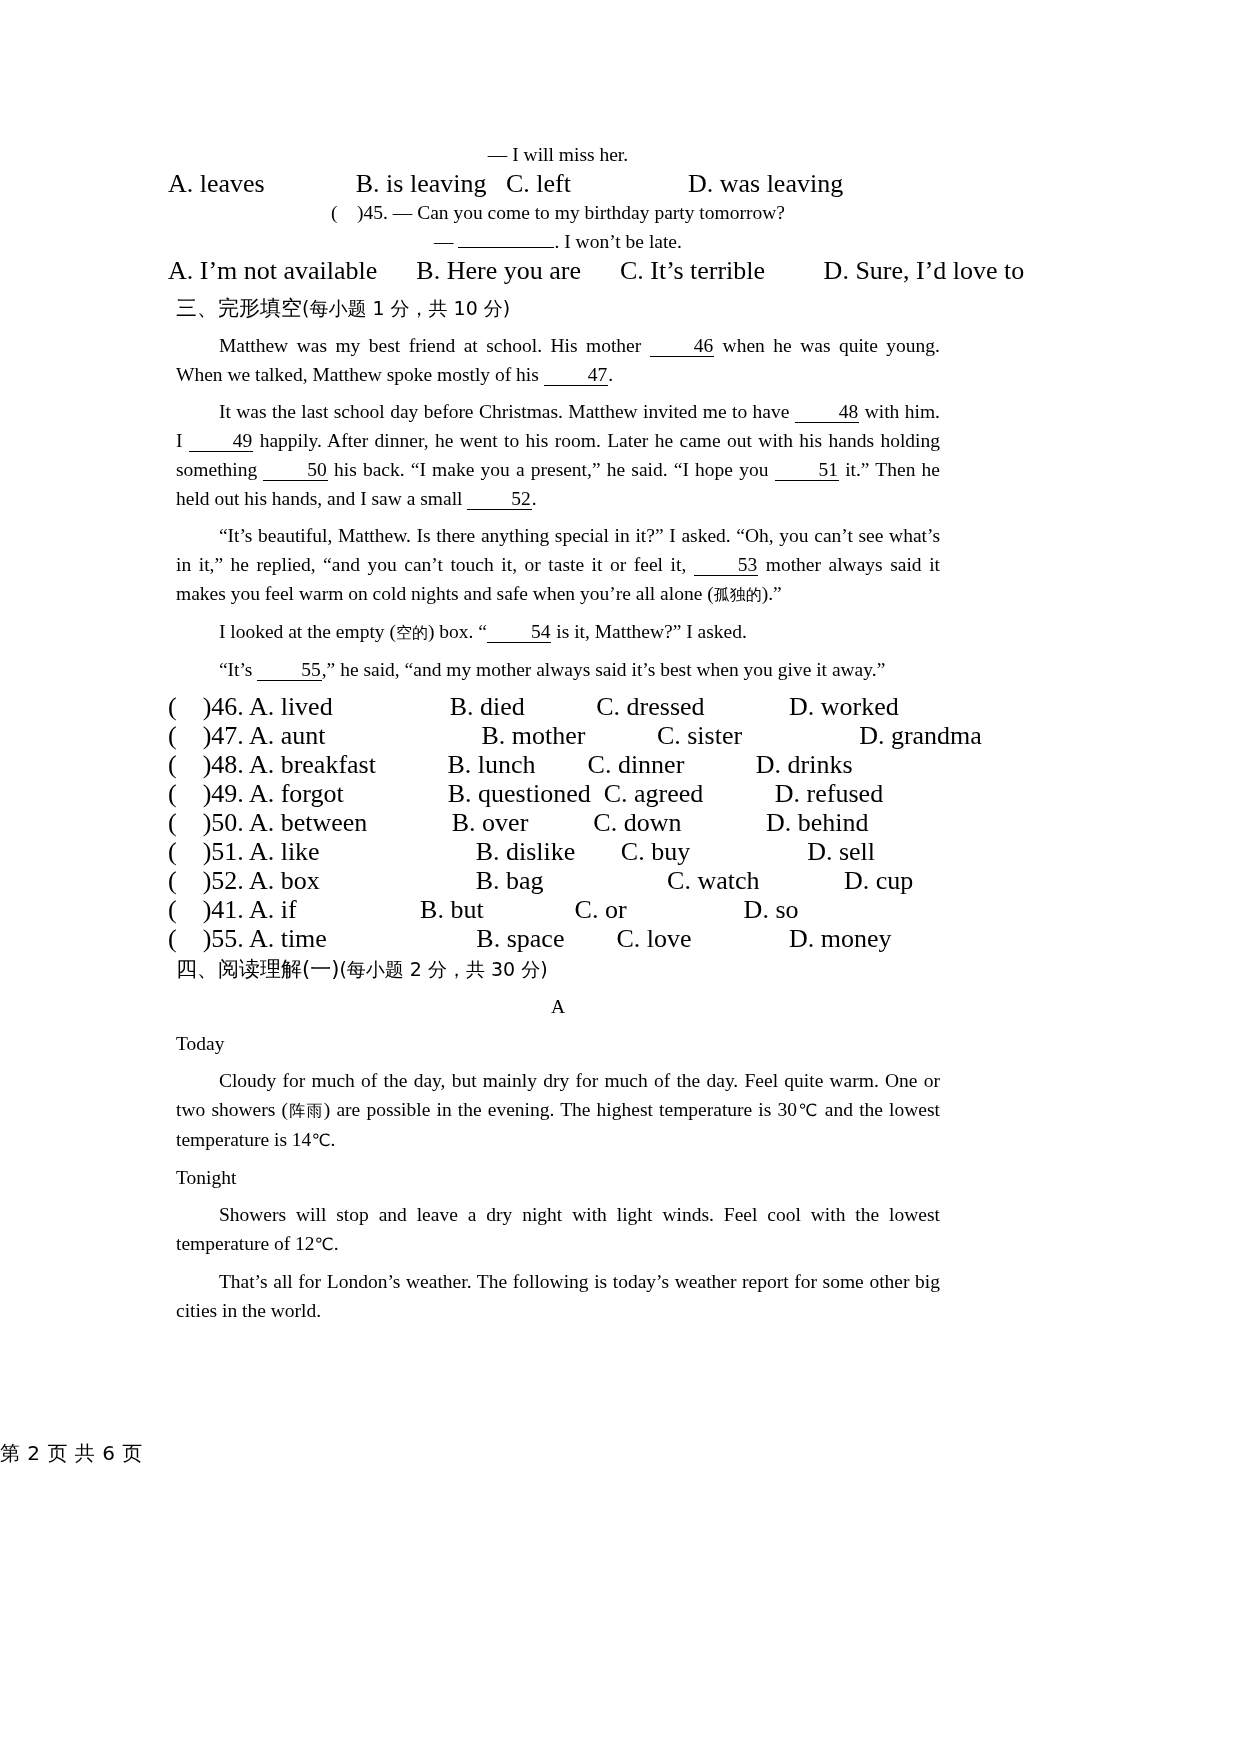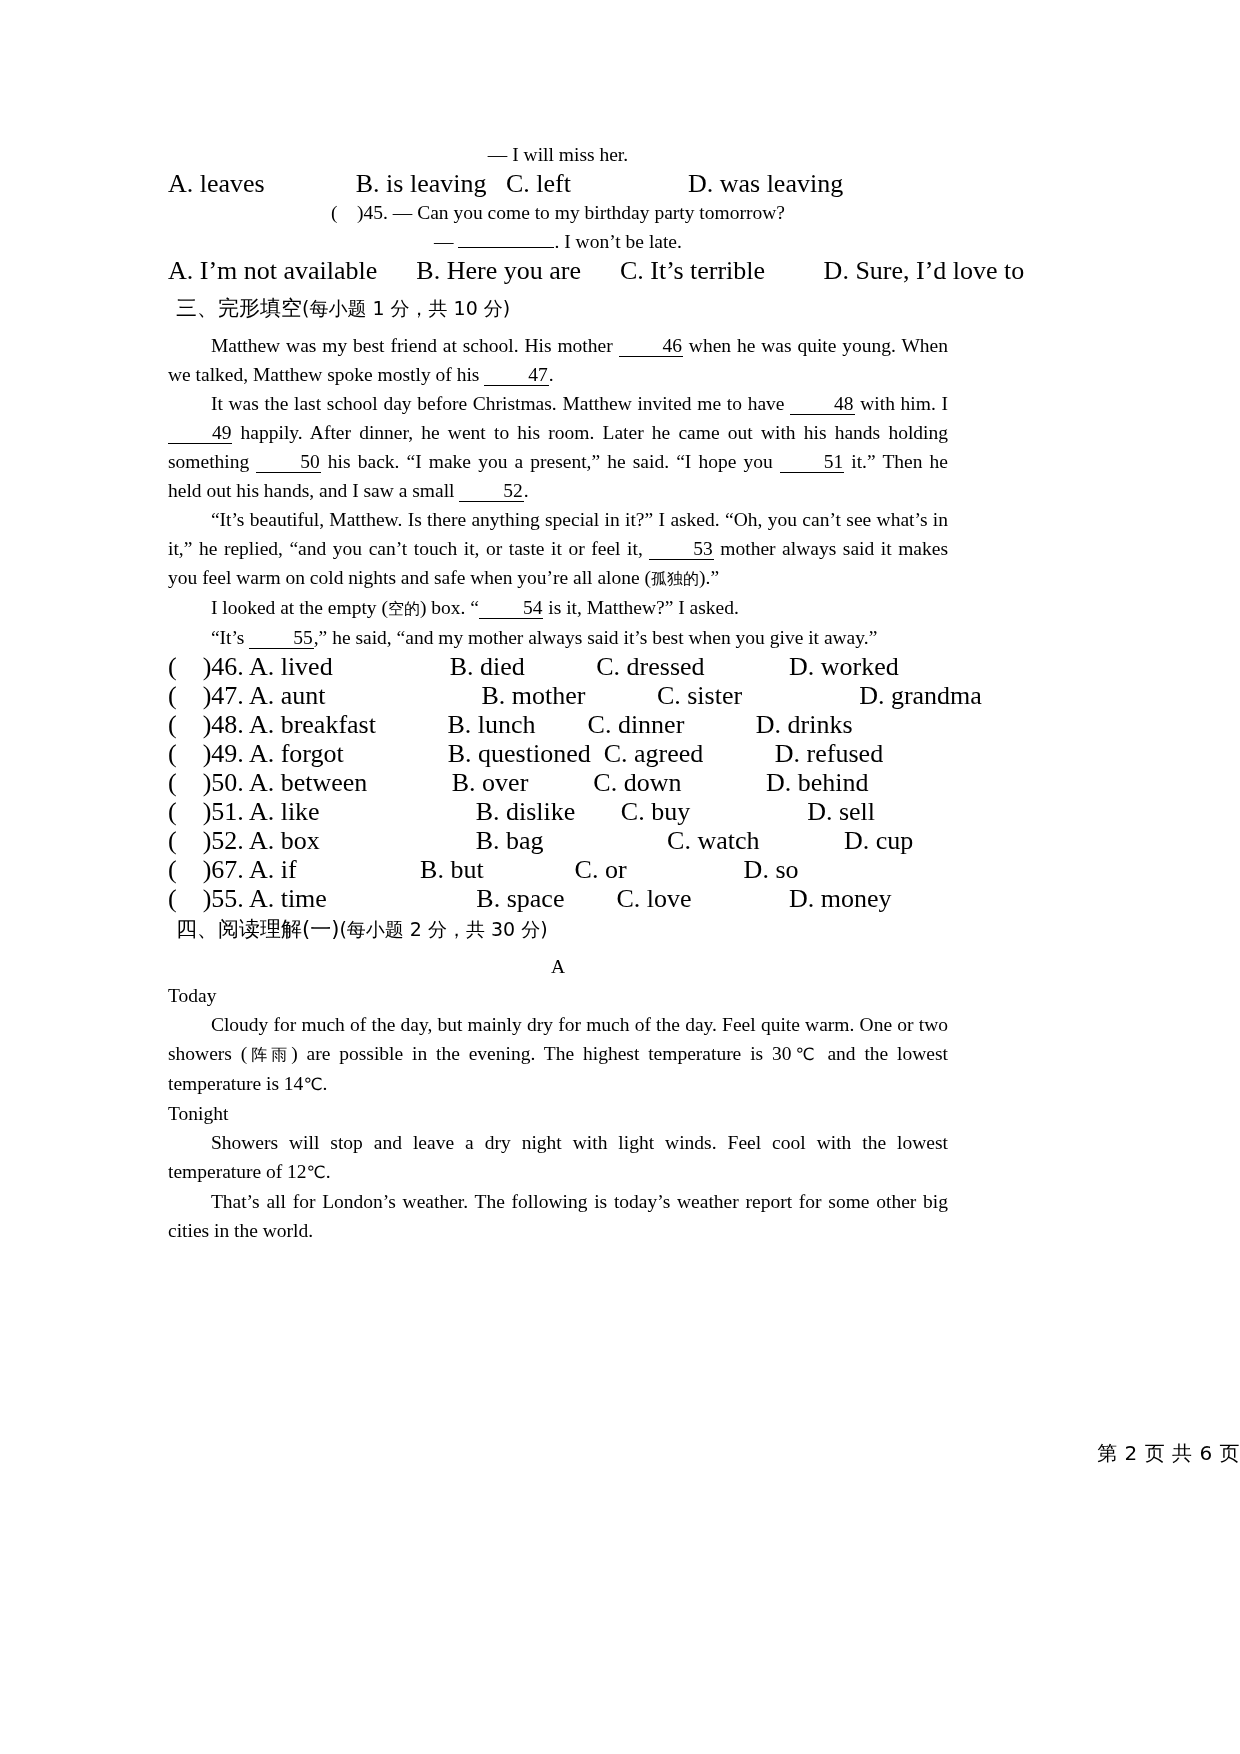--- a/index.html
+++ b/index.html
@@ -24,21 +24,21 @@
   .line {
     font-size: 19.5px;
     line-height: 29px;
     margin: 0;
     white-space: pre-wrap;
     text-align: center;
   }
   .para {
     font-size: 19.5px;
     line-height: 29px;
-    margin: 0;
+    margin: 8px;
     text-align: justify;
     text-justify: inter-word;
     text-indent: 2.2em;
   }
   .para.noindent { text-indent: 0; }
   .cn {
     font-family: "DejaVu Sans", "Liberation Sans", sans-serif;
     font-size: 19px;
     line-height: 30px;
     margin: 8px;
@@ -82,21 +82,21 @@
   .deg {
     font-family: "DejaVu Sans", "Liberation Sans", sans-serif;
     font-size: 17px;
   }
   .sec-gap-top { margin-top: 1px; }
   .footer {
     position: absolute;
     left: 0;
     top: 1440px;
     width: 1240px;
-    text-align: right;
+    text-align: left;
     font-family: "DejaVu Sans", "Liberation Sans", sans-serif;
     font-size: 20px;
     letter-spacing: 0.5px;
   }
 </style>
 </head>
 <body>
 
 <div class="page">
 
@@ -119,21 +119,21 @@
 
   <p class="para"><span>“It’s </span><span class="blank blank-w2">55</span><span>,” he said, “and my mother always said it’s best when you give it away.”</span></p>
 
   <p class="opt-row">(    )46. A. lived                  B. died           C. dressed             D. worked</p>
   <p class="opt-row">(    )47. A. aunt                        B. mother           C. sister                  D. grandma</p>
   <p class="opt-row">(    )48. A. breakfast           B. lunch        C. dinner           D. drinks</p>
   <p class="opt-row">(    )49. A. forgot                B. questioned  C. agreed           D. refused</p>
   <p class="opt-row">(    )50. A. between             B. over          C. down             D. behind</p>
   <p class="opt-row">(    )51. A. like                        B. dislike       C. buy                  D. sell</p>
   <p class="opt-row">(    )52. A. box                        B. bag                   C. watch             D. cup</p>
-  <p class="opt-row">(    )67. A. if                   B. but              C. or                  D. so</p>
+  <p class="opt-row">(    )41. A. if                   B. but              C. or                  D. so</p>
   <p class="opt-row">(    )55. A. time                       B. space        C. love               D. money</p>
 
   <p class="cn sec-gap-top"><span class="big">四、</span><span class="big">阅读理解(一)</span><span>(每小题 2 分，共 30 分)</span></p>
 
   <p class="centered">A</p>
 
 
   <p class="para noindent">Today</p>
 
   <p class="para"><span>Cloudy for much of the day, but mainly dry for much of the day. Feel quite warm. One or two showers (</span><span class="cnsm">阵雨</span><span>) are possible in the evening. The highest temperature is 30</span><span class="deg">℃</span><span> and the lowest temperature is 14</span><span class="deg">℃</span><span>.</span></p>

